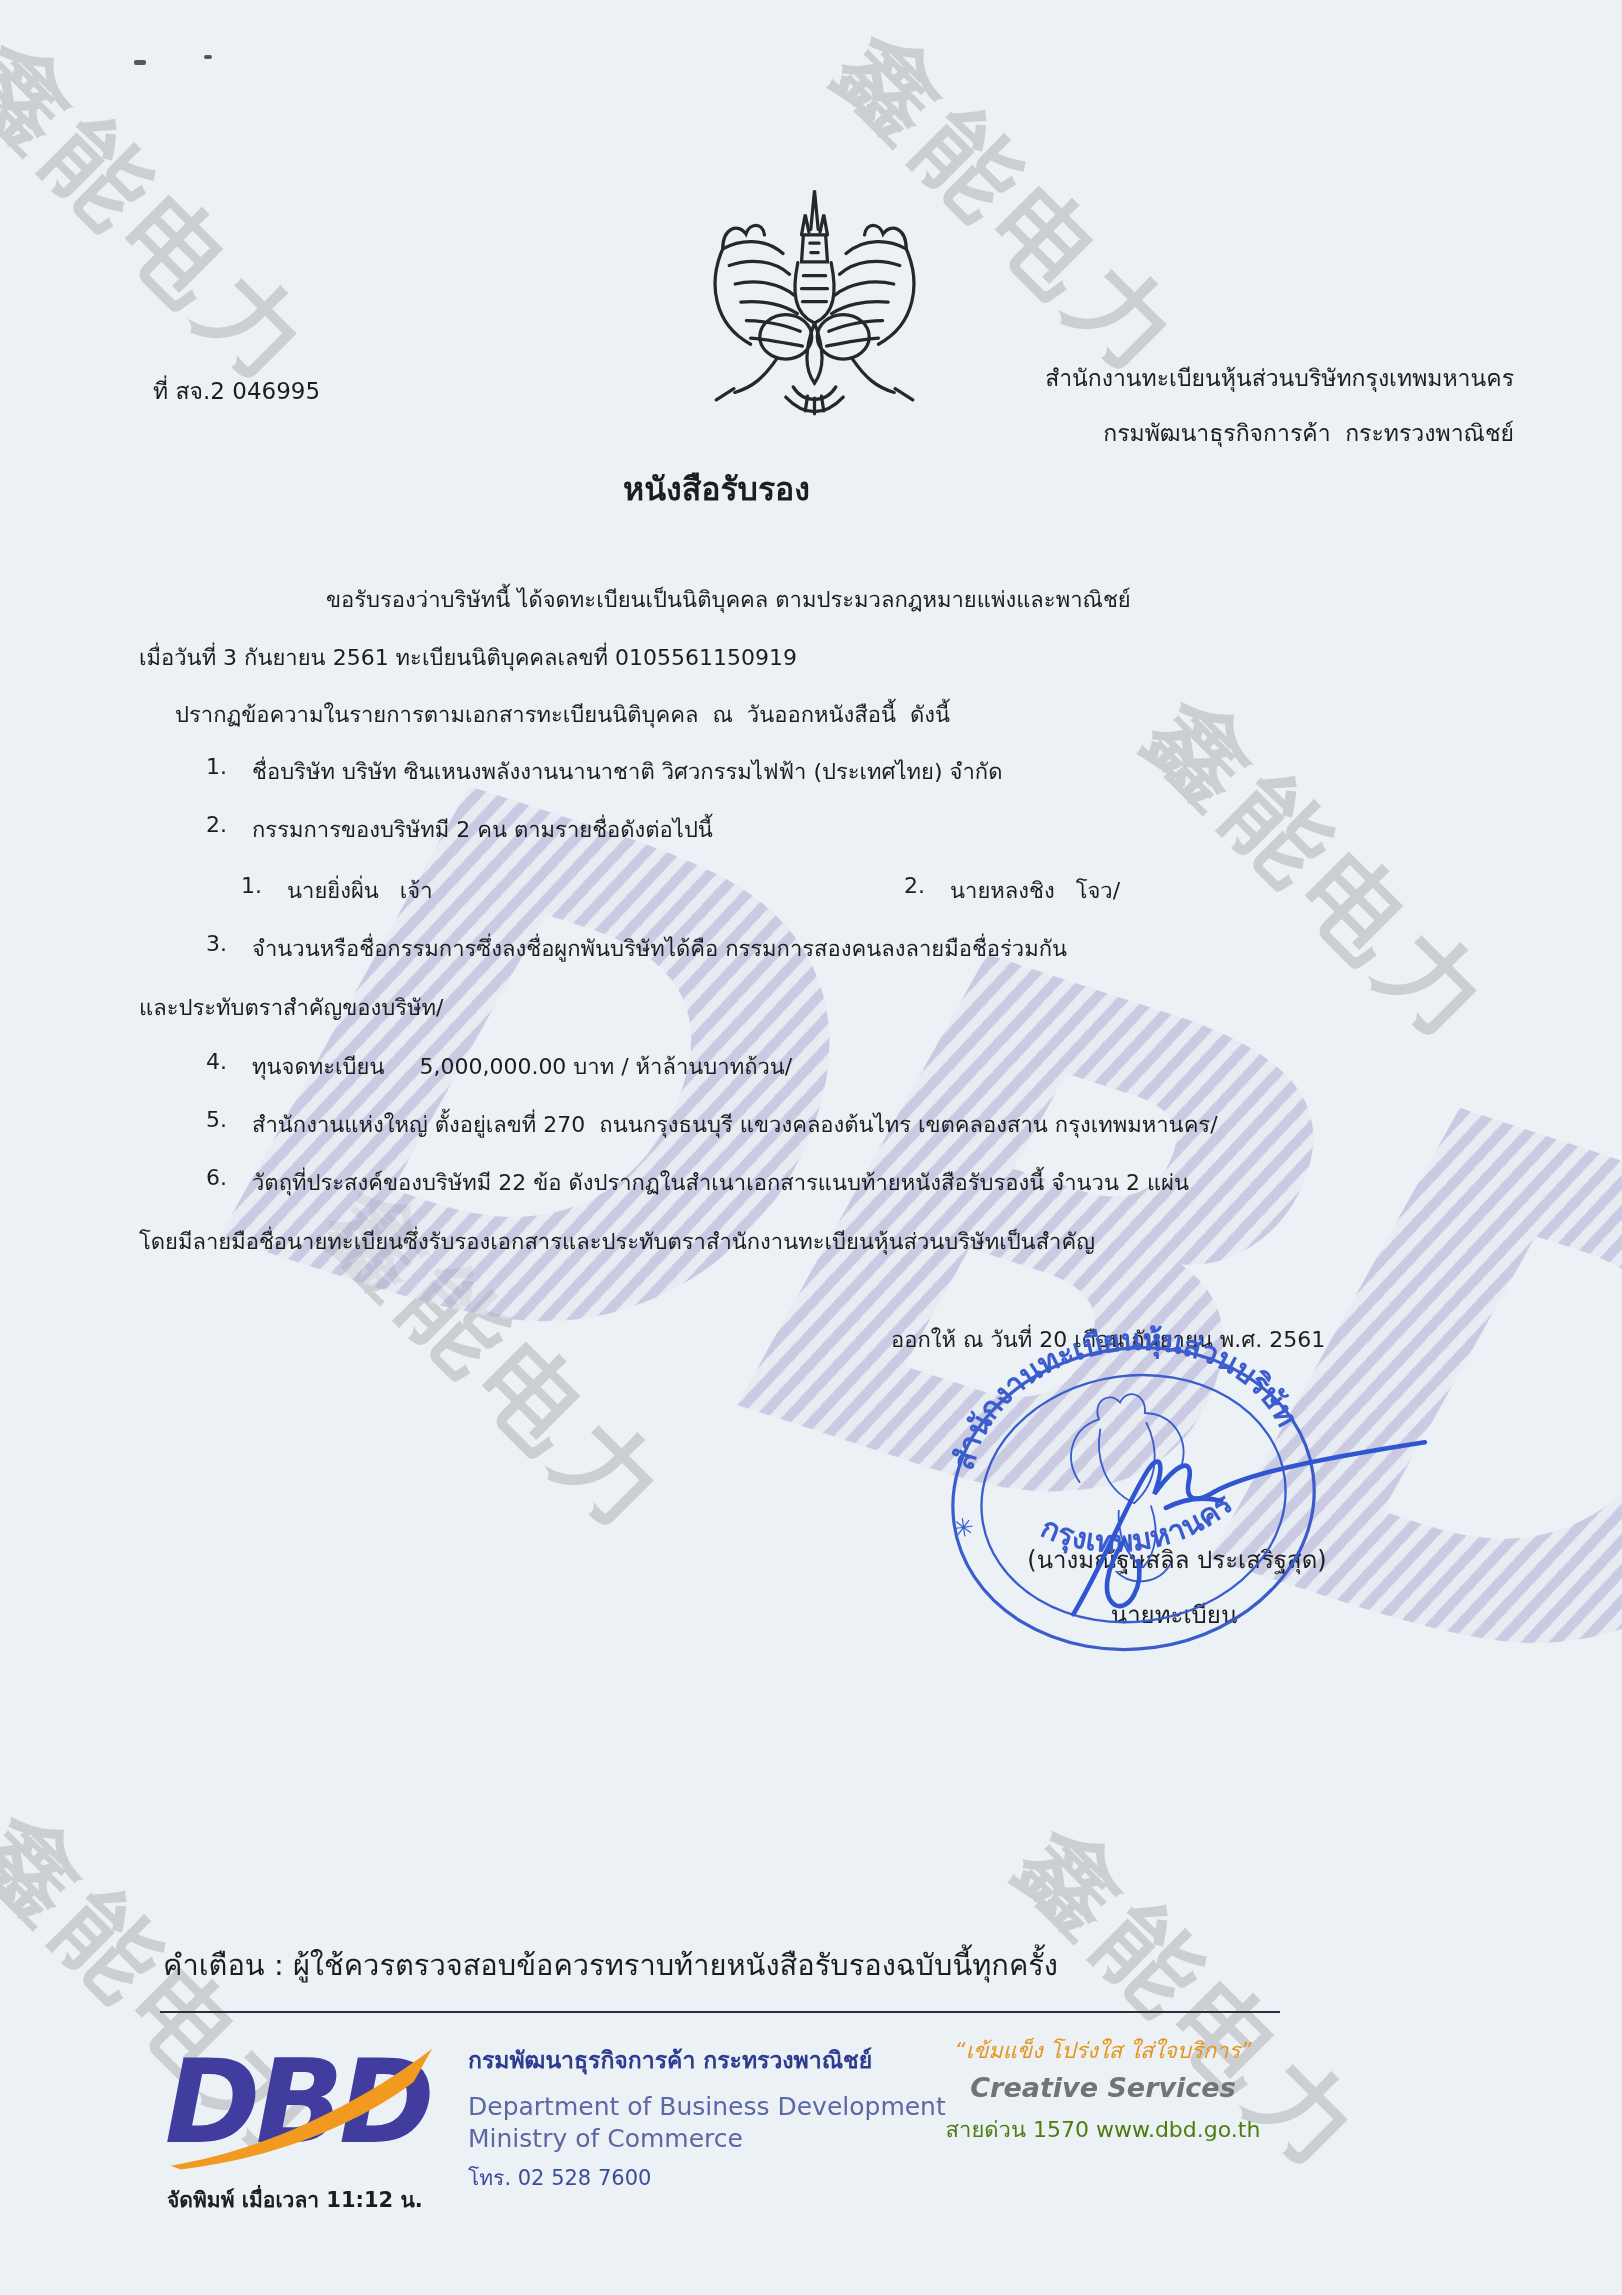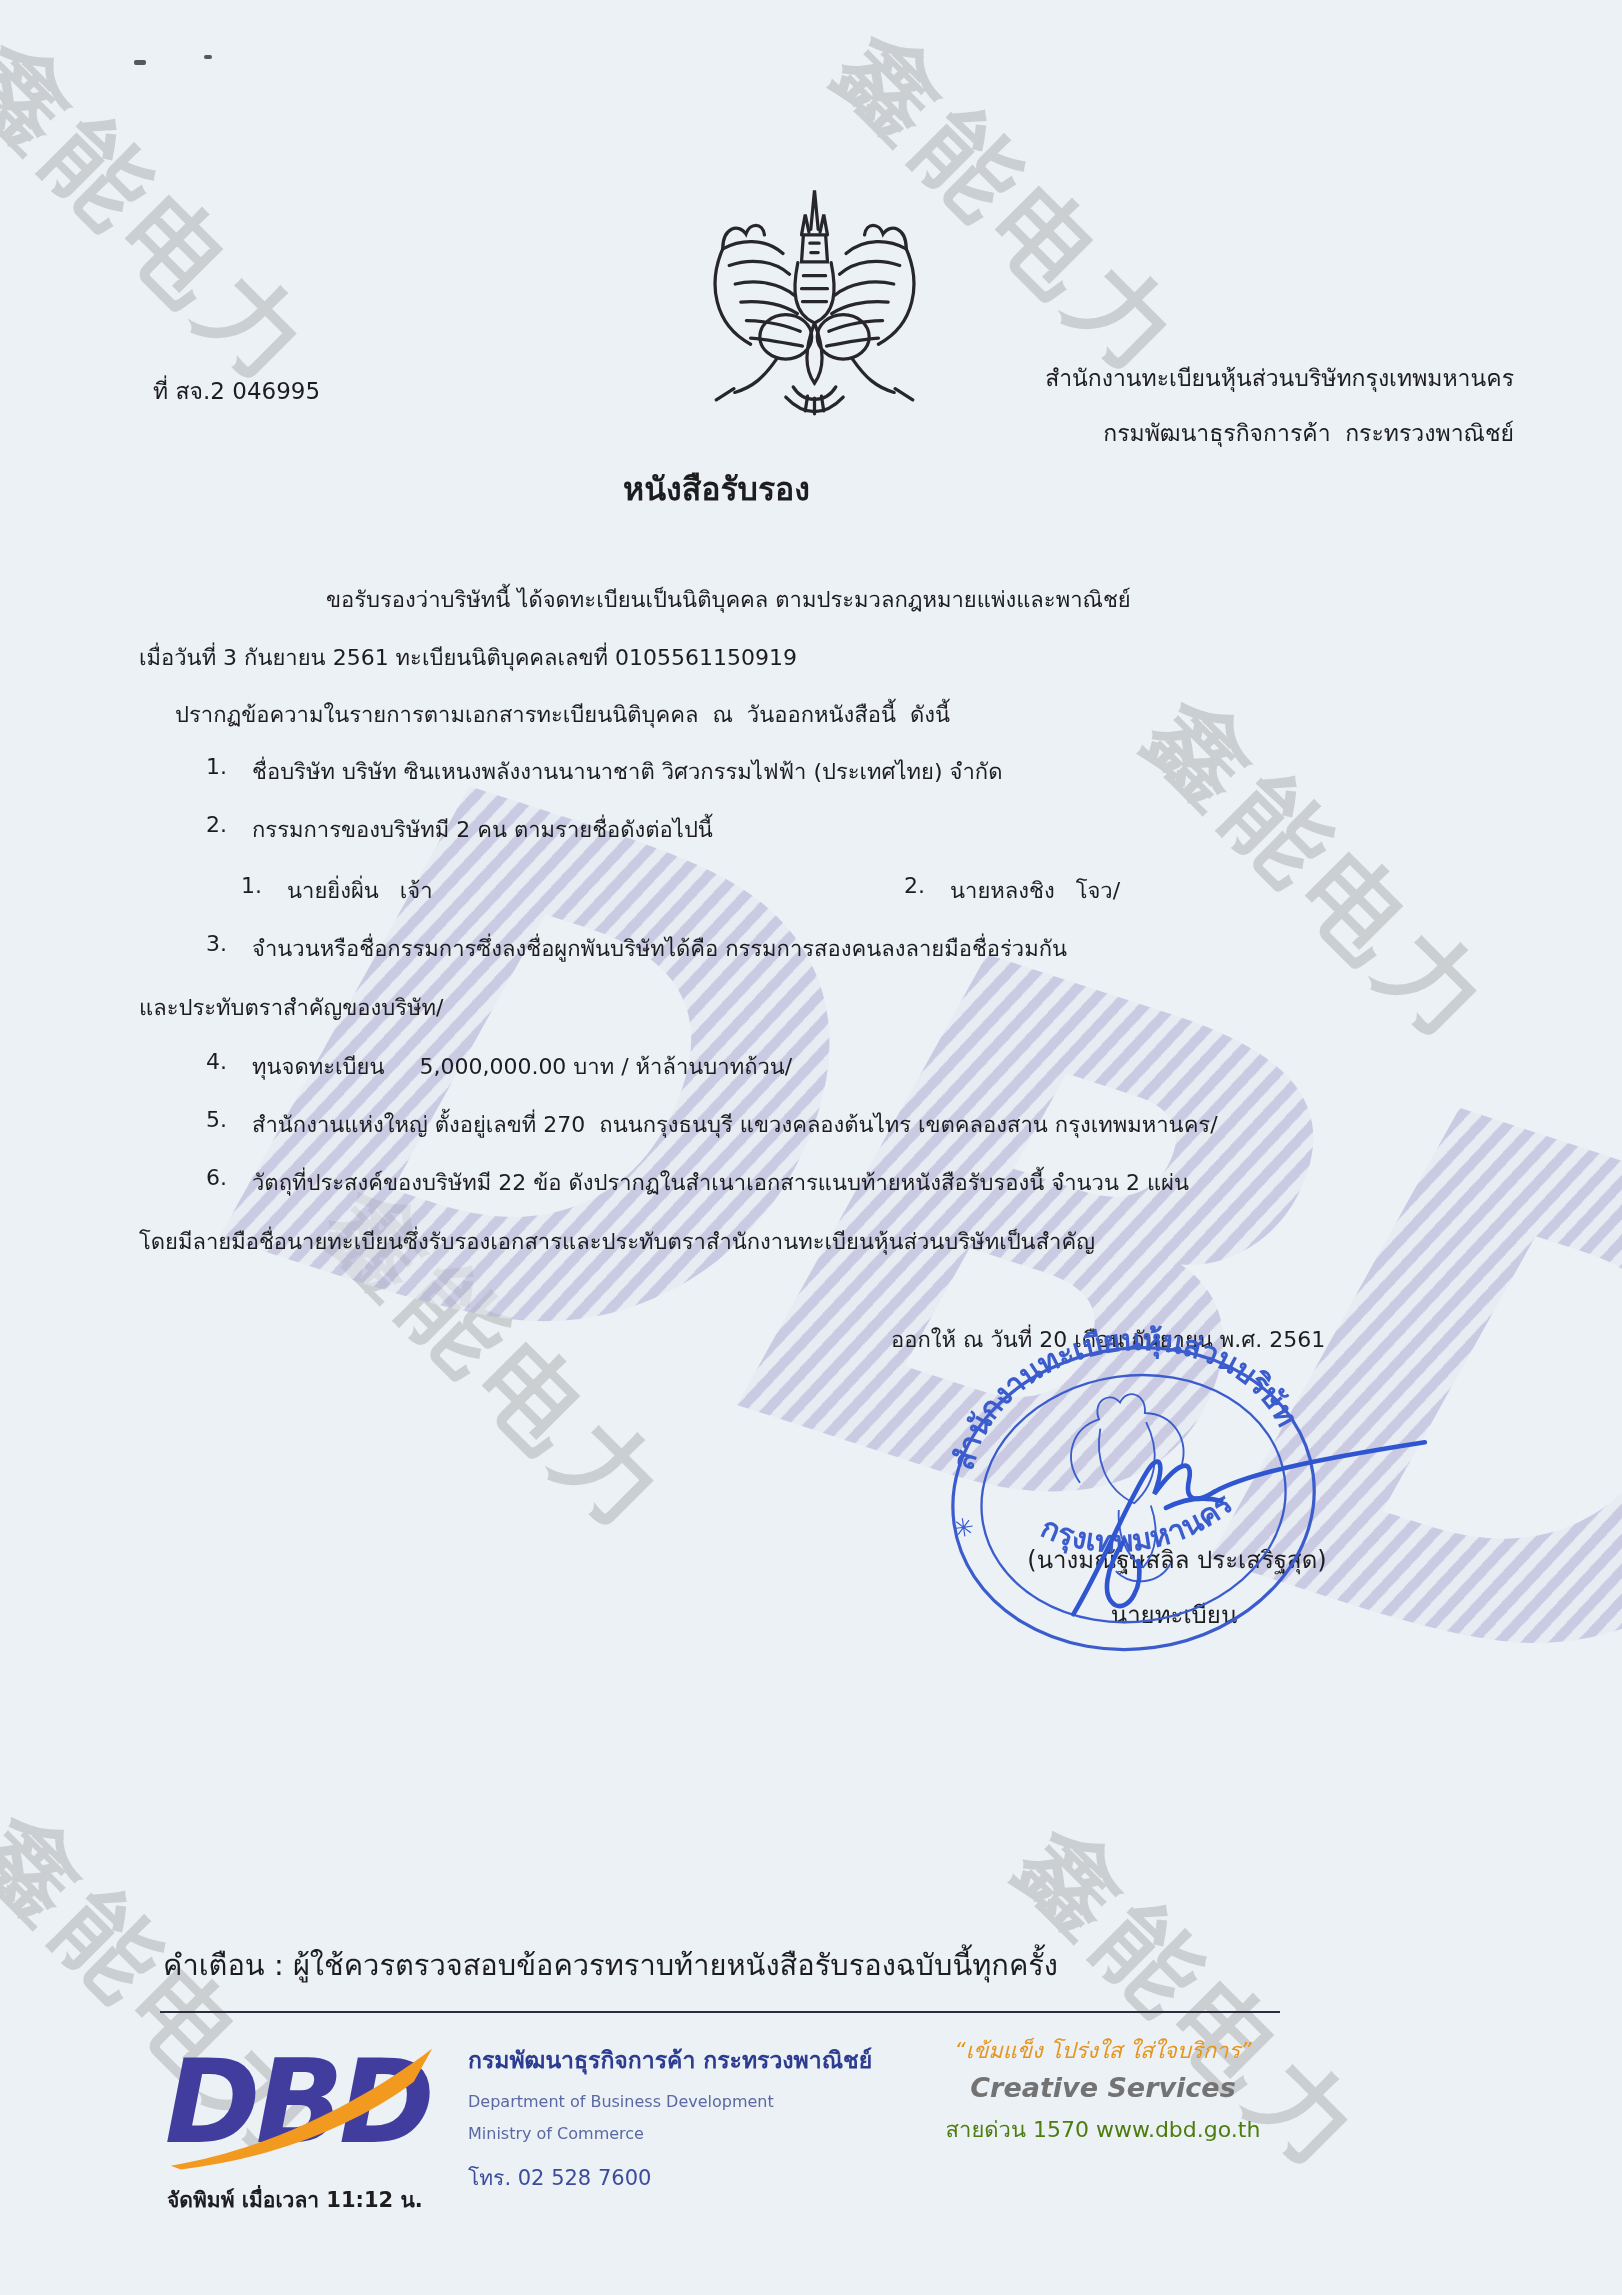--- a/index.html
+++ b/index.html
@@ -34,21 +34,21 @@
   .item .no{width:46px; flex:0 0 auto;}
   .scan-dot{background:#55595e; border-radius:1.9px; z-index:2;}
   
   .stamp{z-index:3;}
   .signer{font-size:24px; text-align:center; z-index:2;}
   
   .warning{font-size:29px; z-index:2;}
   .divider{height:2.3px; background:#2c2c3a; z-index:2;}
   .print-info{font-size:21px; font-weight:bold; z-index:2;}
   .dept-th{font-size:23px; font-weight:bold; color:#2c3c90; z-index:2;}
-  .dept-en{font-size:16px; color:#5a68a4; z-index:2;}
+  .dept-en{font-size:25px; color:#5a68a4; z-index:2;}
   .tel{font-size:21px; color:#3c4c9c; z-index:2;}
   .f-right{left:895px; width:416px; text-align:center; z-index:2;}
   .slogan{top:2033px; font-size:22px; font-weight:normal; font-style:italic; color:#e5951c;}
   .creative{top:2072px; font-size:27px; font-weight:bold; font-style:italic; color:#737373;}
   .hotline{top:2112px; font-size:22px; font-weight:normal; color:#4d7c0f;}
 </style>
 </head>
 <body>
 
 <div class="page">

